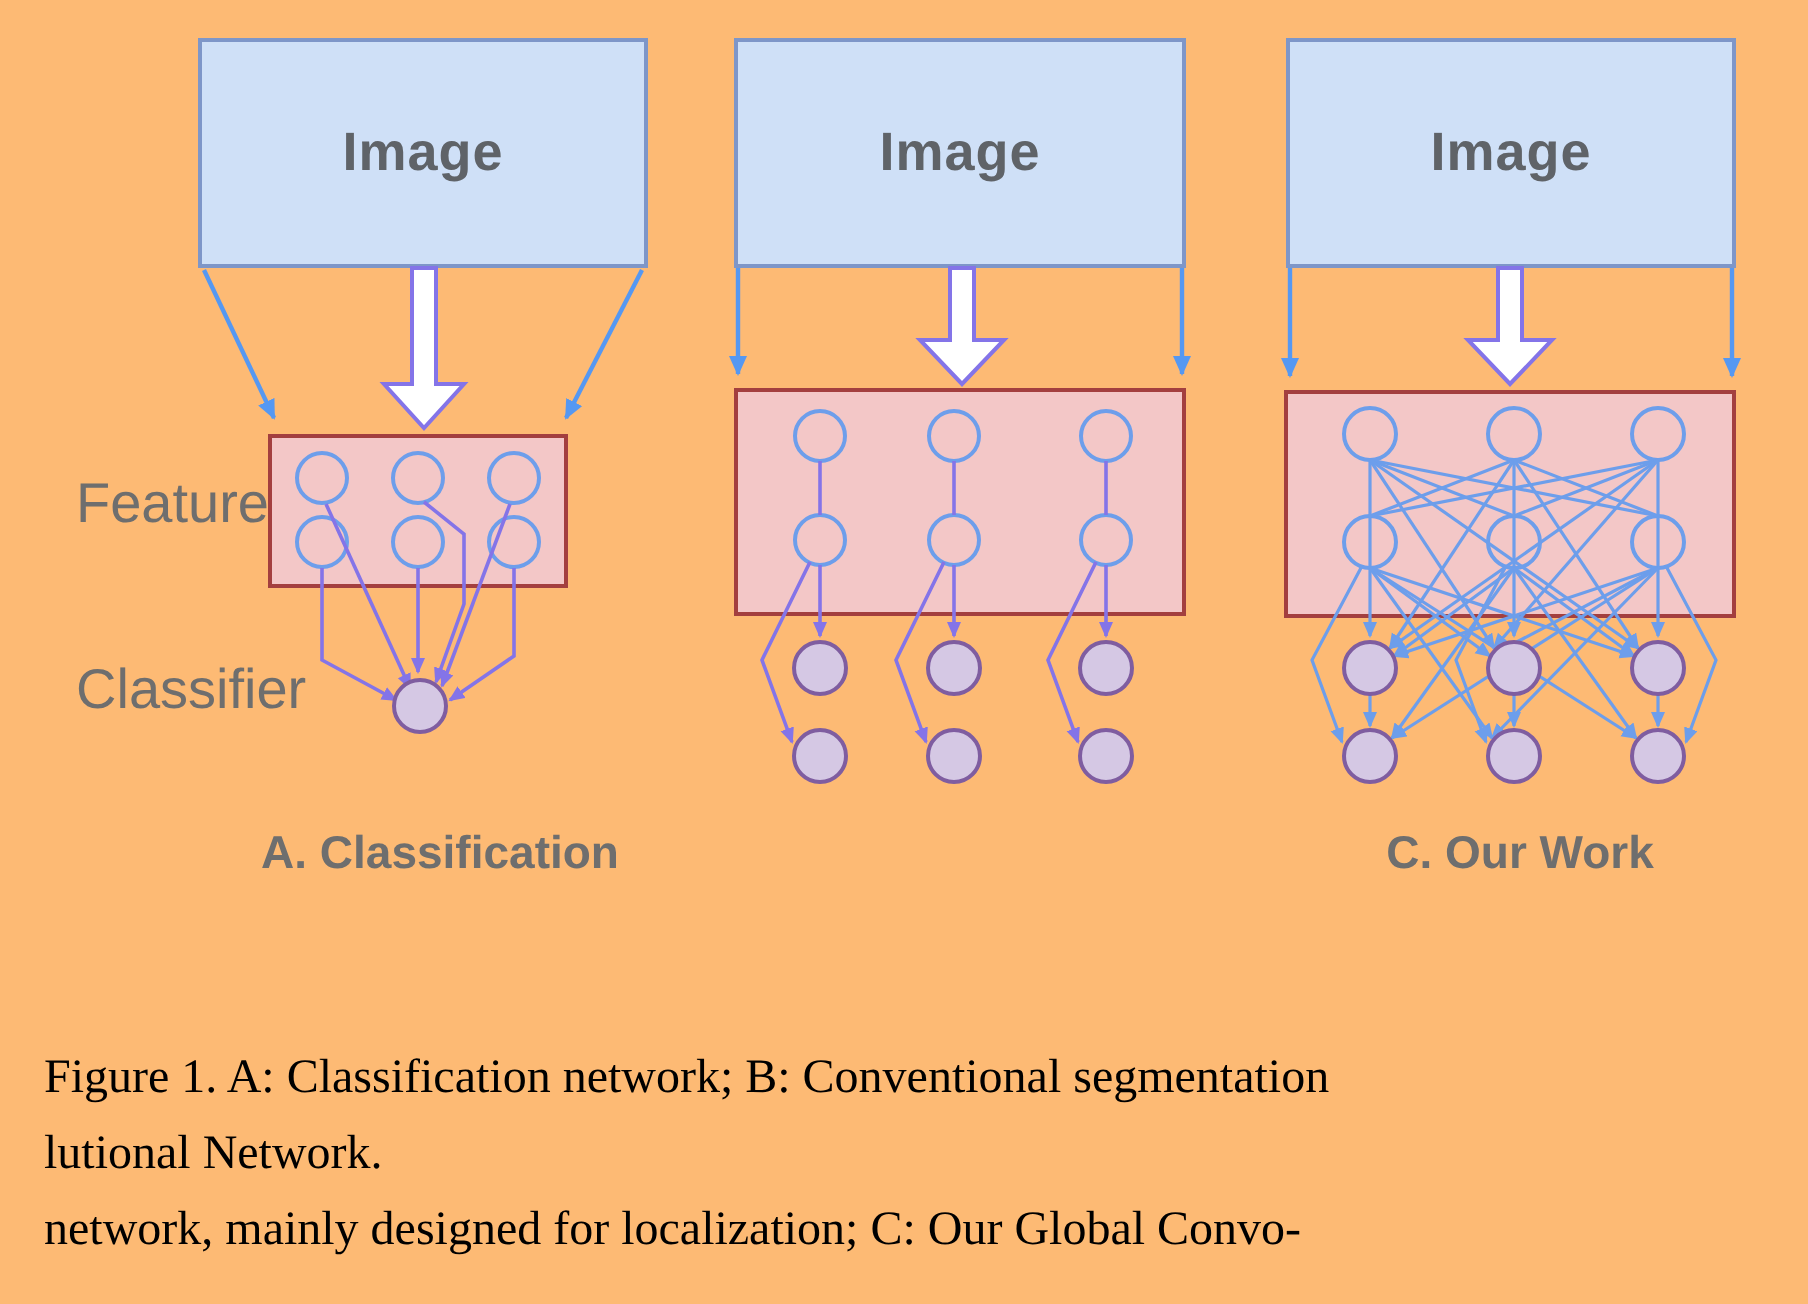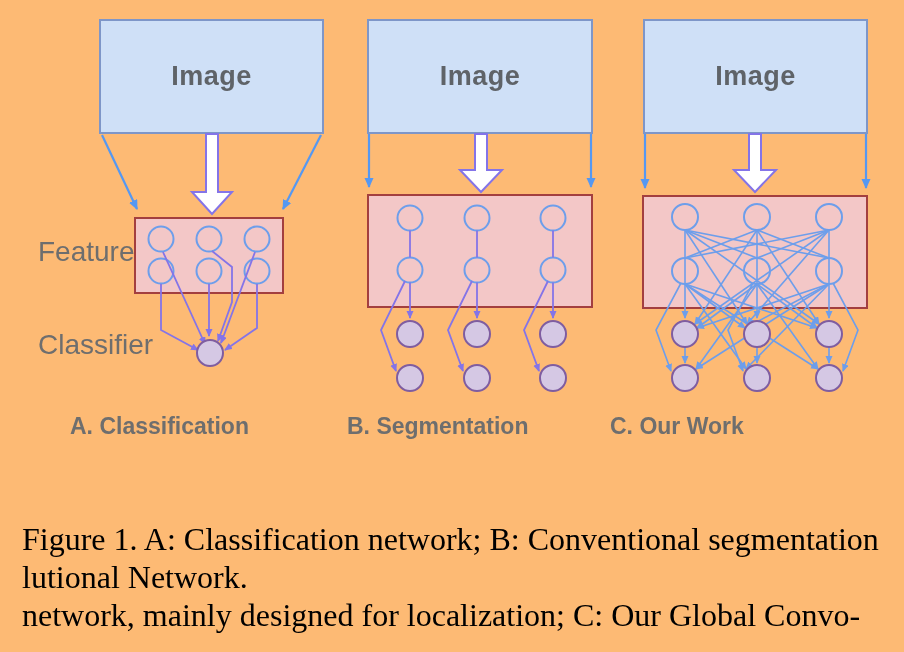--- a/index.html
+++ b/index.html
@@ -23,26 +23,26 @@
   .mb{fill:var(--arrow-blue);} .mp{fill:var(--line-purple);} .ml{fill:var(--line-blue);}
 
   .img-label{
     position:absolute;display:flex;align-items:center;justify-content:center;
     font-size:27px;font-weight:bold;color:var(--text-dark);letter-spacing:0.5px;
   }
   .row-label{
     position:absolute;font-size:28px;font-weight:normal;color:var(--label-gray);
   }
   .panel-caption{
-    position:absolute;width:300px;
+    position:absolute;width:300px;text-align:center;
     font-size:23px;font-weight:bold;color:var(--label-gray);line-height:28px;
   }
   .fig-caption{
     position:absolute;left:22px;top:520px;width:866px;
-    font-family:"Liberation Serif",serif;font-size:32px;line-height:38px;
+    font-family:"Liberation Serif",serif;font-size:24px;line-height:38px;
     color:var(--caption-black);
   }
 </style>
 </head>
 <body>
 
 <div class="figure">
 
   <svg class="diagram" width="904" height="512" viewBox="0 0 904 512">
     <defs>
@@ -186,21 +186,20 @@
 
   <div class="img-label" style="left:100px;top:20px;width:223px;height:113px;">Image</div>
   <div class="img-label" style="left:368px;top:20px;width:224px;height:113px;">Image</div>
   <div class="img-label" style="left:644px;top:20px;width:223px;height:113px;">Image</div>
 
   <div class="row-label" style="left:38px;top:236px;">Feature</div>
   <div class="row-label" style="left:38px;top:329px;">Classifier</div>
 
   <div class="panel-caption" style="left:70px;top:412px;">A. Classification</div>
   <div class="panel-caption" style="left:347px;top:412px;">
-    <div>B. Segmentation</div>
   </div>
   <div class="panel-caption" style="left:610px;top:412px;">C. Our Work</div>
 
   <div class="fig-caption">
     <div>Figure 1. A: Classification network; B: Conventional segmentation</div>
     <div>lutional Network.</div>
     <div>network, mainly designed for localization; C: Our Global Convo-</div>
   </div>
 
 </div>

